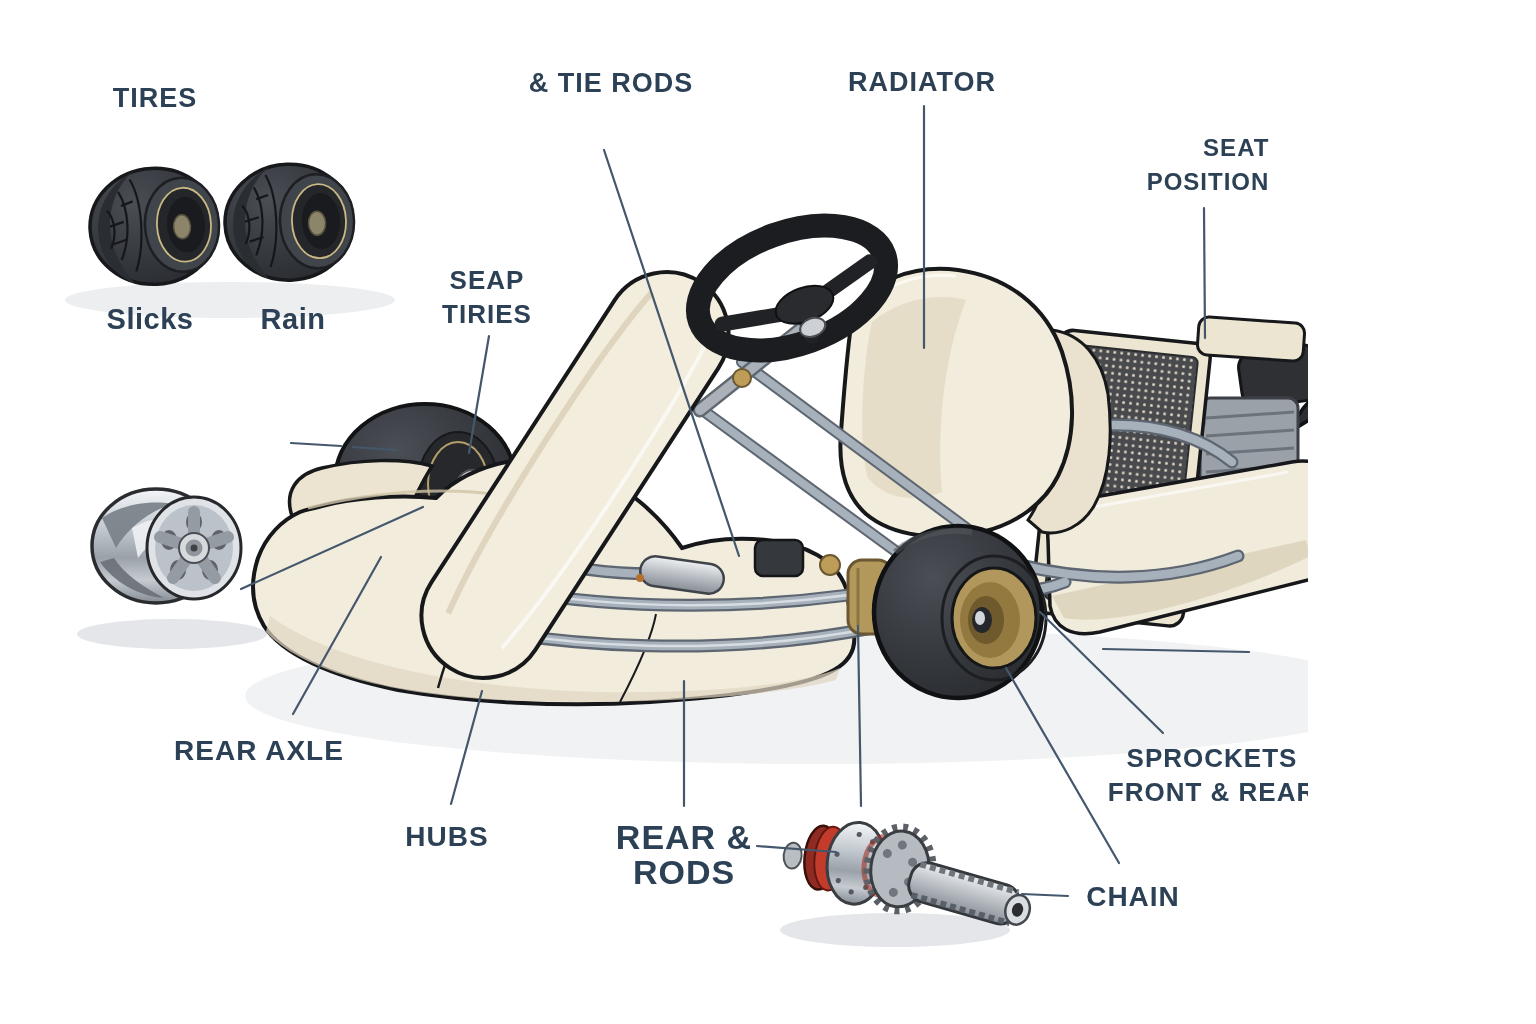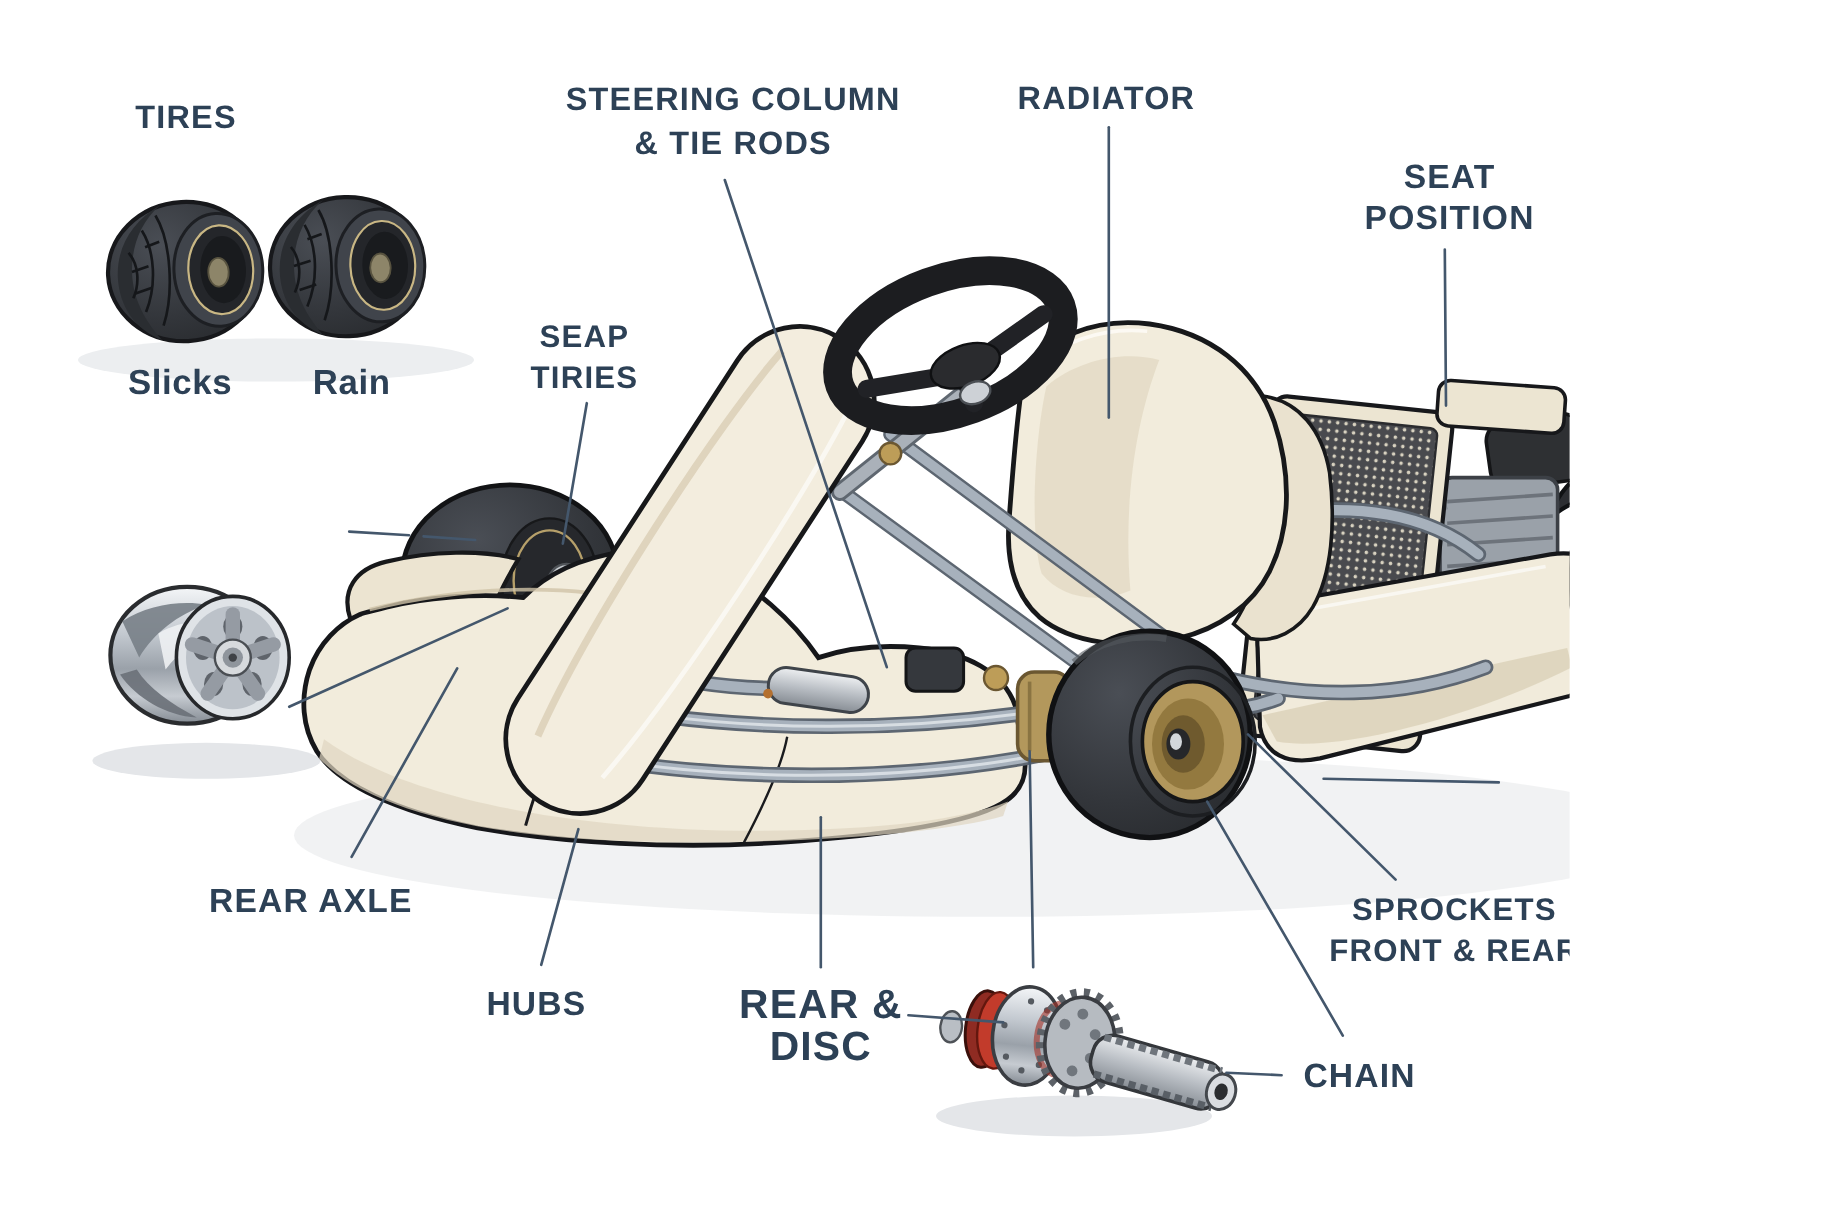--- a/index.html
+++ b/index.html
@@ -301,46 +301,45 @@
     <path d="M 1103,649 L 1249,652"></path>
     <path d="M 858,626 L 861,806"></path>
   </g>
 </svg>
 
   <div class="lbl" style="left:155px;top:83px;font-size:27px;">TIRES</div>
   <div class="lbl mixed" style="left:150px;top:303px;font-size:29px;">Slicks</div>
   <div class="lbl mixed" style="left:293px;top:303px;font-size:29px;">Rain</div>
 
   <div class="lbl" style="left:611px;top:65px;font-size:27px;line-height:36px;">
-    <span class="ln">STEERING COLUMN</span>
     <span class="ln">&amp; TIE RODS</span>
   </div>
 
   <div class="lbl" style="left:922px;top:67px;font-size:27px;">RADIATOR</div>
 
-  <div class="lbl" style="left:1208px;top:131px;font-size:28px;line-height:34px;">
+  <div class="lbl" style="left:1208px;top:131px;font-size:24px;line-height:34px;text-align:right;">
     <span class="ln">SEAT</span>
     <span class="ln">POSITION</span>
   </div>
 
   <div class="lbl" style="left:1352px;top:265px;font-size:27px;">BEAN</div>
 
   <div class="lbl" style="left:487px;top:263px;font-size:26px;line-height:34px;">
     <span class="ln">SEAP</span>
     <span class="ln">TIRIES</span>
   </div>
 
 
   <div class="lbl" style="left:259px;top:735px;font-size:28px;text-align:right;">REAR AXLE</div>
 
   <div class="lbl" style="left:447px;top:821px;font-size:28px;">HUBS</div>
 
   <div class="lbl" style="left:684px;top:820px;font-size:34px;line-height:35px;">
     <span class="ln">REAR &amp;</span>
-    <span class="ln">DISC</span>
+    <span class="ln">RODS</span>
   </div>
 
   <div class="lbl" style="left:1121px;top:881px;font-size:28px;margin-left:12px;">CHAIN</div>
 
   <div class="lbl" style="left:1212px;top:741px;font-size:26px;line-height:34px;">
     <span class="ln">SPROCKETS</span>
     <span class="ln">FRONT &amp; REAR</span>
   </div>
 
 

